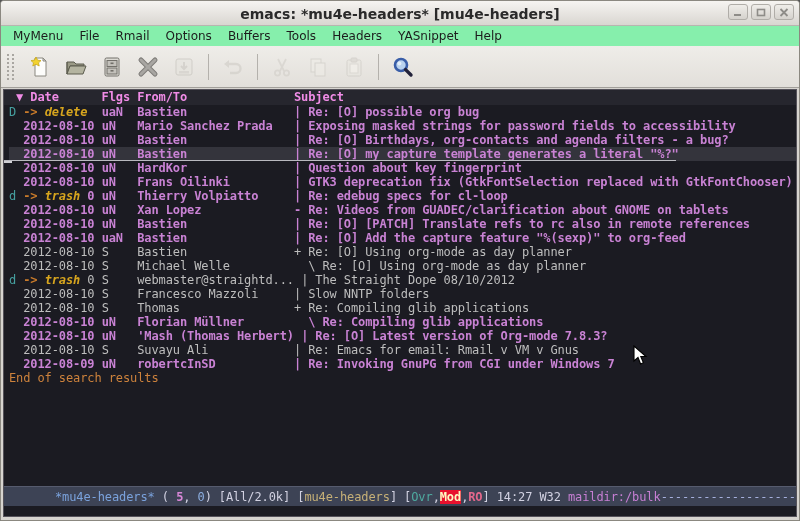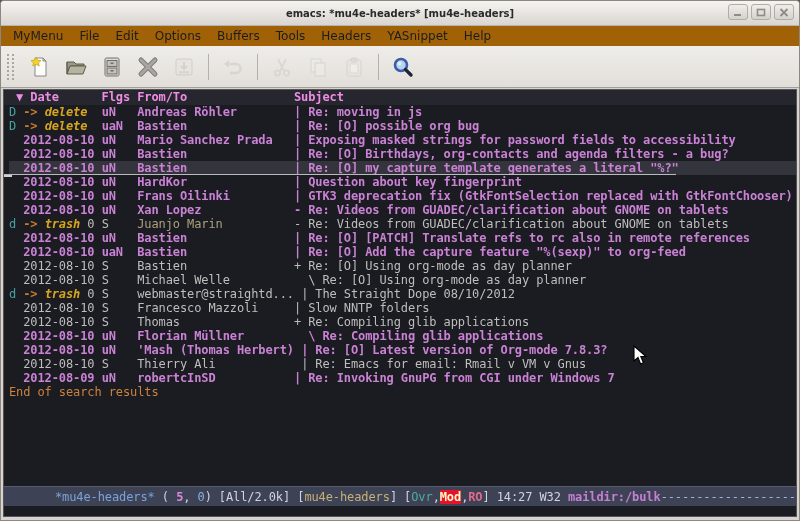--- a/index.html
+++ b/index.html
@@ -11,30 +11,30 @@
     --mlpink:#e5688c; --mlviolet:#c77fd4; --mldash:#a6b0dd;
   }
   *{box-sizing:border-box; margin:0; padding:0;}
   body{font-family:"DejaVu Sans",sans-serif; background:#555; width:800px;}
   .window{position:relative; width:800px; height:521px; background:#d7d4cf;
     border:1px solid #8b8880; border-radius:4px 4px 0 0; overflow:hidden;}
 
   
   .titlebar{height:25px; background:linear-gradient(#f6f4f1,#d9d6d1);
     border-bottom:1px solid #b8b5b0; display:flex; align-items:center; position:relative;}
-  .title{flex:1; text-align:center; font-size:10px; font-weight:bold; color:#2a2a2a;
+  .title{flex:1; text-align:center; font-size:14px; font-weight:bold; color:#2a2a2a;
     padding-top:1px;}
   .win-buttons{position:absolute; right:5px; top:3px; display:flex; gap:3px;}
   .win-btn{width:20px; height:16px; border:1px solid #b0ada8; border-radius:3px;
     background:linear-gradient(#efede9,#d5d2cd); display:flex; align-items:center;
     justify-content:center;}
   .win-btn svg{display:block;}
 
   
-  .menubar{height:20px; background:#a16207; display:flex; align-items:center;
+  .menubar{height:20px; background:#86efac; display:flex; align-items:center;
     padding:0 4px; font-size:12px; color:#1c1c1c;}
   .menu-item{padding:2px 8px; cursor:default;}
 
   
   .toolbar{height:42px; background:linear-gradient(#efede9,#e2dfda);
     border-bottom:1px solid #a29f9a; display:flex; align-items:center; padding:0 6px;}
   .tb-handle{width:7px; height:26px; border-left:2px dotted #a9a6a1;
     border-right:2px dotted #a9a6a1; margin-right:8px;}
   .tool{width:36px; height:30px; display:flex; align-items:center; justify-content:center;}
   .tool.disabled{opacity:.55;}
@@ -63,21 +63,21 @@
   
   .modeline{height:20px; line-height:20px; background:var(--mlbg); color:var(--mlfg);
     white-space:pre; overflow:hidden; padding-left:4px; border-top:1px solid #565b6e;}
   .ml-blue{color:var(--mlblue); font-weight:normal;margin-left:47px;}
   .ml-magenta{color:var(--mlmagenta); font-weight:bold;}
   .ml-blue2{color:#8caee0;}
   .ml-khaki{color:var(--mlkhaki);}
   .ml-teal{color:var(--mlteal);}
   .ml-mod{color:#fef9c3; background:var(--mlmodbg); font-weight:bold;}
   .ml-pink{color:var(--mlpink); font-weight:bold;}
-  .ml-violet{color:var(--mlviolet); font-weight:bold;}
+  .ml-violet{color:var(--mlviolet); font-weight:normal;}
   .ml-dash{color:var(--mldash);}
   .echo-area{height:10px; background:var(--bg);}
 
   .mouse-cursor{position:absolute; left:632px; top:344px; z-index:50; pointer-events:none;}
 </style>
 </head>
 <body>
 
 <div class="window">
 
@@ -98,21 +98,21 @@
           <svg width="10" height="9">
             <path d="M1.5 1 L8.5 8 M8.5 1 L1.5 8" stroke="#8e8c88" stroke-width="1.8"></path>
           </svg>
         </div>
       </div>
   </div>
 
   <div class="menubar">
       <span class="menu-item">MyMenu</span>
       <span class="menu-item">File</span>
-      <span class="menu-item">Edit</span>
+      <span class="menu-item">Rmail</span>
       <span class="menu-item">Options</span>
       <span class="menu-item">Buffers</span>
       <span class="menu-item">Tools</span>
       <span class="menu-item">Headers</span>
       <span class="menu-item">YASnippet</span>
       <span class="menu-item">Help</span>
     </div>
 
   <div class="toolbar">
     <div class="tb-handle"></div>
@@ -187,39 +187,38 @@
           <circle cx="8.4" cy="8.4" r="2" fill="#e3eefa"></circle>
           <path d="M14.6 14.6L20 20" stroke="#22223a" stroke-width="3.4" stroke-linecap="round"></path>
         </svg>
       </div>
     </div>
 
   <div class="frame">
     <div class="buffer">
       <div class="header-line"> ▼ Date      Flgs From/To               Subject</div>
       <div id="rows">
-          <div class="row unread"><span class="mark-char">D </span><span class="mark-arrow">-&gt; </span><span class="mark-action">delete</span>  <span>uN   </span><span>Andreas Röhler        </span><span>| Re: moving in js</span></div>
           <div class="row unread"><span class="mark-char">D </span><span class="mark-arrow">-&gt; </span><span class="mark-action">delete</span>  <span>uaN  </span><span>Bastien               </span><span>| Re: [O] possible org bug</span></div>
           <div class="row unread"><span class="mark-char">  </span><span>2012-08-10 </span><span>uN   </span><span>Mario Sanchez Prada   </span><span>| Exposing masked strings for password fields to accessibility</span></div>
           <div class="row unread"><span class="mark-char">  </span><span>2012-08-10 </span><span>uN   </span><span>Bastien               </span><span>| Re: [O] Birthdays, org-contacts and agenda filters - a bug?</span></div>
           <div class="row unread current"><span class="mark-char">  </span><span>2012-08-10 </span><span>uN   </span><span>Bastien               </span><span>| Re: [O] my capture template generates a literal "%?"</span><div class="mini-cursor"></div></div>
           <div class="row unread"><span class="mark-char">  </span><span>2012-08-10 </span><span>uN   </span><span>HardKor               </span><span>| Question about key fingerprint</span></div>
           <div class="row unread"><span class="mark-char">  </span><span>2012-08-10 </span><span>uN   </span><span>Frans Oilinki         </span><span>| GTK3 deprecation fix (GtkFontSelection replaced with GtkFontChooser)</span></div>
+          <div class="row unread"><span class="mark-char">d </span><span class="mark-arrow">-&gt; </span><span class="mark-action">trash</span> 0 <span>uN   </span><span>Thierry Volpiatto     </span><span>| Re: edebug specs for cl-loop</span></div>
           <div class="row unread"><span class="mark-char">  </span><span>2012-08-10 </span><span>uN   </span><span>Xan Lopez             </span><span>- Re: Videos from GUADEC/clarification about GNOME on tablets</span></div>
-          <div class="row read"><span class="mark-char">d </span><span class="mark-arrow">-&gt; </span><span class="mark-action">trash</span> 0 <span>S    </span><span class="from-khaki">Juanjo Marin          </span><span>- Re: Videos from GUADEC/clarification about GNOME on tablets</span></div>
           <div class="row unread"><span class="mark-char">  </span><span>2012-08-10 </span><span>uN   </span><span>Bastien               </span><span>| Re: [O] [PATCH] Translate refs to rc also in remote references</span></div>
           <div class="row unread"><span class="mark-char">  </span><span>2012-08-10 </span><span>uaN  </span><span>Bastien               </span><span>| Re: [O] Add the capture feature "%(sexp)" to org-feed</span></div>
           <div class="row read"><span class="mark-char">  </span><span>2012-08-10 </span><span>S    </span><span>Bastien               </span><span>+ Re: [O] Using org-mode as day planner</span></div>
           <div class="row read"><span class="mark-char">  </span><span>2012-08-10 </span><span>S    </span><span>Michael Welle         </span><span>  \ Re: [O] Using org-mode as day planner</span></div>
           <div class="row read"><span class="mark-char">d </span><span class="mark-arrow">-&gt; </span><span class="mark-action">trash</span> 0 <span>S    </span><span>webmaster@straightd... </span><span>| The Straight Dope 08/10/2012</span></div>
           <div class="row read"><span class="mark-char">  </span><span>2012-08-10 </span><span>S    </span><span>Francesco Mazzoli     </span><span>| Slow NNTP folders</span></div>
           <div class="row read"><span class="mark-char">  </span><span>2012-08-10 </span><span>S    </span><span>Thomas                </span><span>+ Re: Compiling glib applications</span></div>
           <div class="row unread"><span class="mark-char">  </span><span>2012-08-10 </span><span>uN   </span><span>Florian Müllner       </span><span>  \ Re: Compiling glib applications</span></div>
           <div class="row unread"><span class="mark-char">  </span><span>2012-08-10 </span><span>uN   </span><span>'Mash (Thomas Herbert) </span><span>| Re: [O] Latest version of Org-mode 7.8.3?</span></div>
-          <div class="row read"><span class="mark-char">  </span><span>2012-08-10 </span><span>S    </span><span>Thierry Ali            </span><span>| Re: Emacs for email: Rmail v VM v Gnus</span></div>
+          <div class="row read"><span class="mark-char">  </span><span>2012-08-10 </span><span>S    </span><span>Suvayu Ali            </span><span>| Re: Emacs for email: Rmail v VM v Gnus</span></div>
           <div class="row unread"><span class="mark-char">  </span><span>2012-08-09 </span><span>uN   </span><span>robertcInSD           </span><span>| Re: Invoking GnuPG from CGI under Windows 7</span></div>
         </div>
       <div class="eob-line">End of search results</div>
     </div>
     <div class="modeline"><span class="ml-blue">*mu4e-headers*</span><span> ( </span><span class="ml-magenta">5</span><span>, </span><span class="ml-blue2">0</span><span>) [All/2.0k] [</span><span class="ml-khaki">mu4e-headers</span><span>] [</span><span class="ml-teal">Ovr</span><span>,</span><span class="ml-mod">Mod</span><span>,</span><span class="ml-pink">RO</span><span>] 14:27 W32 </span><span class="ml-violet">maildir:/bulk</span><span class="ml-dash">--------------------------------------------</span></div>
     <div class="echo-area"></div>
   </div>
 
   <svg class="mouse-cursor" width="16" height="22" viewBox="0 0 16 22">
     <polygon points="1,1 1,16 5,12.5 7.6,19 10.4,17.8 7.8,11.5 13,11.5" fill="#ffffff" stroke="#000000" stroke-width="1.1"></polygon>

